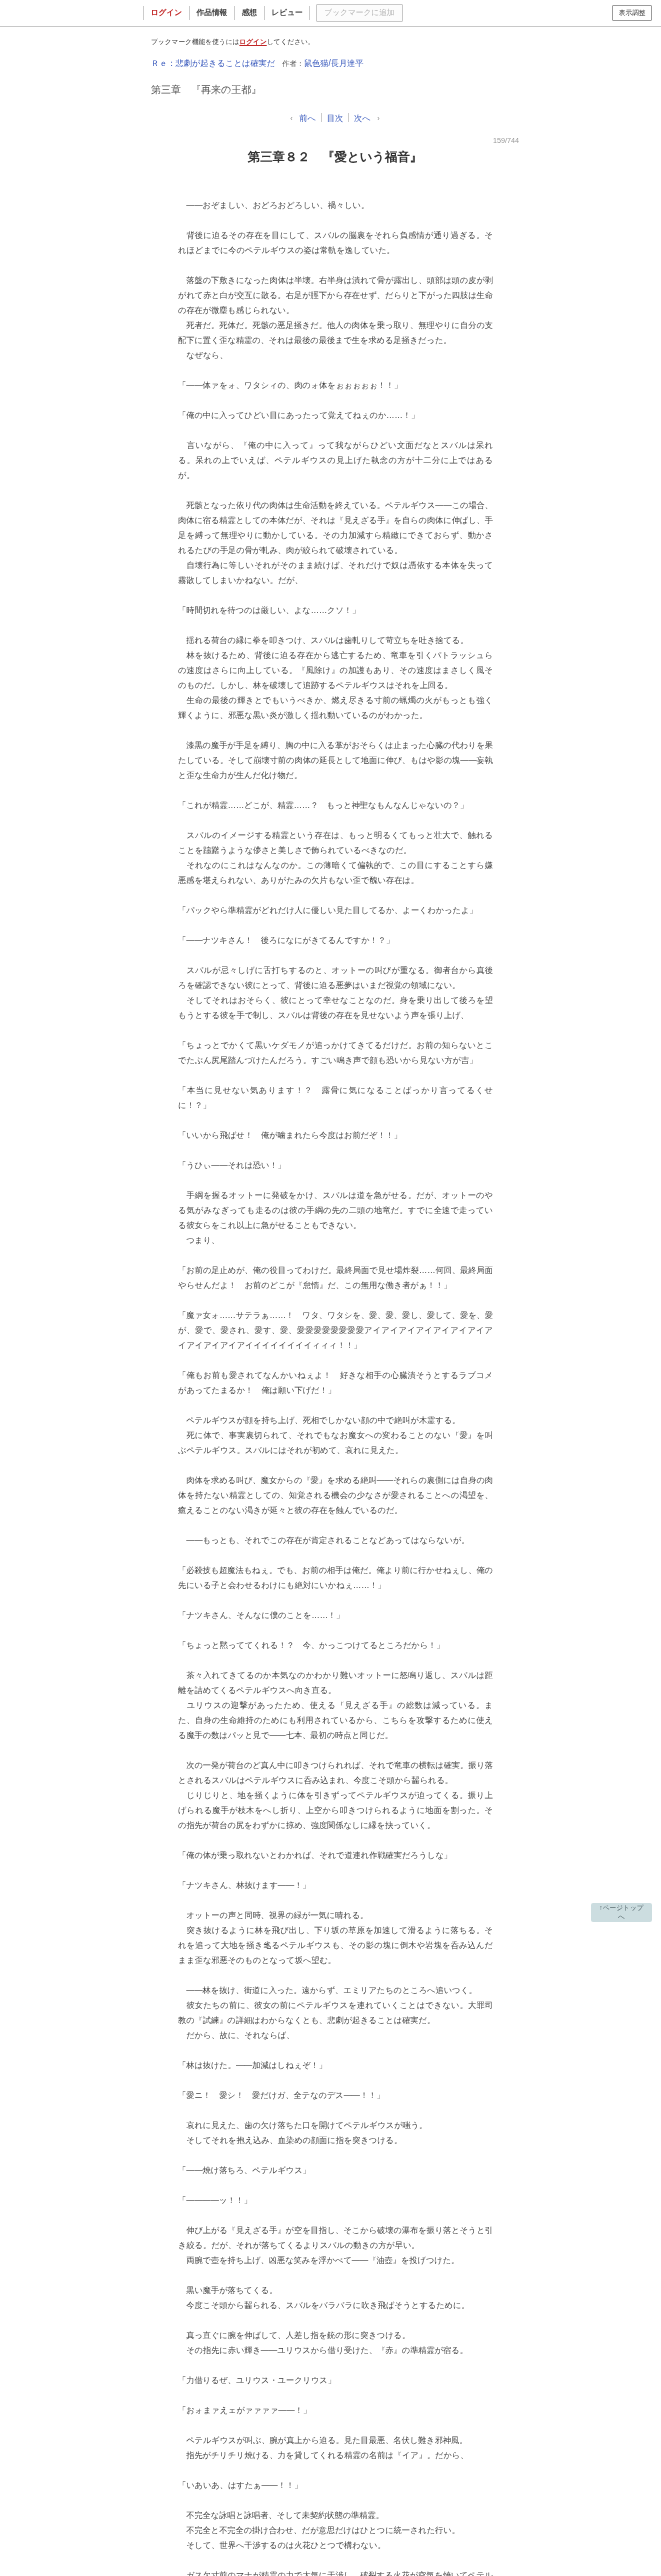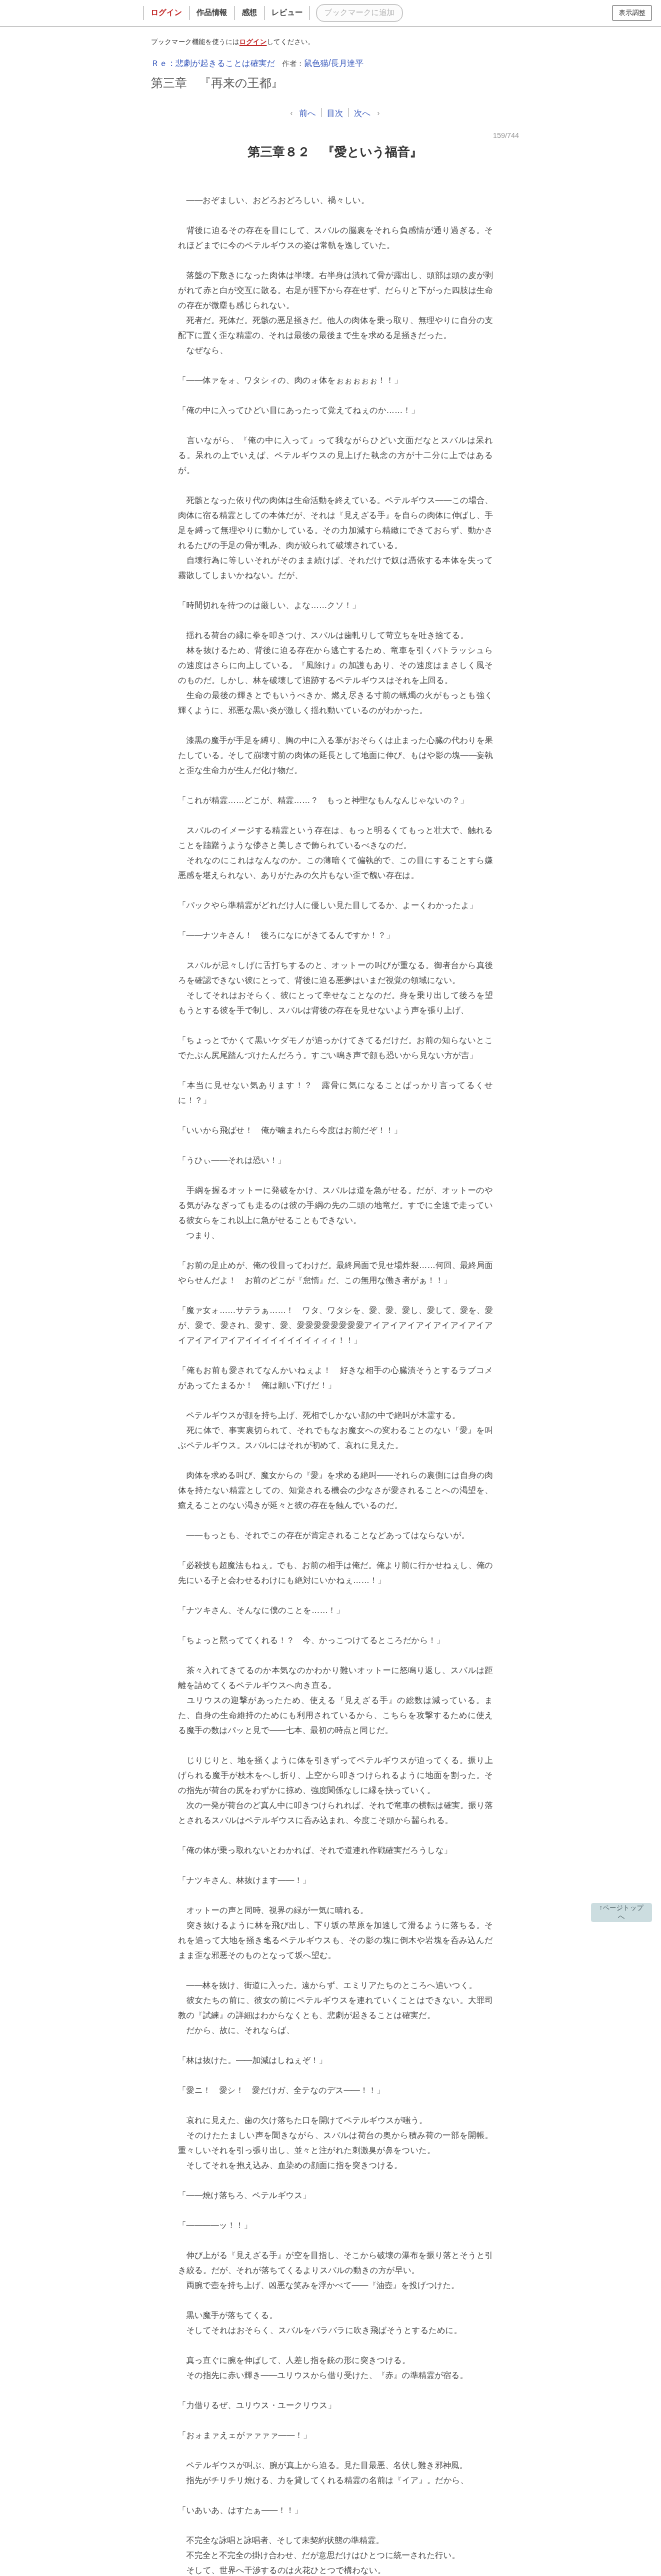--- a/index.html
+++ b/index.html
@@ -12,37 +12,37 @@
   .topbar{position:relative;height:26px;background:#fff;border-bottom:0.5px solid #c8c8c8;}
   .topnav{position:absolute;left:143px;top:0;height:26px;display:flex;align-items:center;}
   .topnav-item{
     display:inline-block;padding:0 6.7px;height:14.4px;line-height:14.4px;
     font-size:7.7px;font-weight:bold;color:#444;border-left:0.5px solid #ccc;cursor:pointer;
     text-decoration:none;
   }
   .topnav-item:last-of-type{border-right:0.5px solid #ccc;}
   .topnav-item.login{color:#c22626;}
   .bookmark-btn{
-    margin-left:5.7px;padding:2.6px 7.2px;border:0.5px solid #c8c8c8;border-radius:8px;
+    margin-left:5.7px;padding:2.6px 7.2px;border:0.5px solid #c8c8c8;border-radius:1px;
     background:#fcfcfc;color:#b2b2b2;font-size:7.7px;cursor:default;
   }
   .display-adjust-btn{
     position:absolute;right:9.8px;top:5.2px;padding:2.6px 5.7px;
     border:0.5px solid #9b9b9b;border-radius:1px;background:#fff;
     font-size:6.7px;color:#333;cursor:pointer;
   }
   
   .notice{margin:11.3px 0 0 151px;font-size:6.7px;color:#333;}
   .notice a{color:#c22626;font-weight:bold;text-decoration:underline;cursor:pointer;}
   
   .novel-head{margin:10.3px 0 0 151px;width:368px;}
   .novel-title-line{font-size:8.2px;line-height:1.4;}
   .novel-title-line a{color:#3355bb;text-decoration:none;cursor:pointer;}
   .author-label{color:#555;font-size:7.2px;}
-  .arc-title{font-size:12px;color:#555;margin-top:6px;}
+  .arc-title{font-size:10px;color:#555;margin-top:14px;}
   
   .pager{width:368px;margin:15.5px 0 0 151px;text-align:center;font-size:8.2px;}
   .pager .arrow{color:#888;font-size:7.2px;padding:0 1.5px;}
   .pager a{color:#3355bb;text-decoration:none;cursor:pointer;padding:0 5.2px;margin-top:32px;}
   .pager .vsep{display:inline-block;width:0.5px;height:8.2px;background:#ccc;vertical-align:-1px;}
   
   .page-indicator{width:368px;margin:12.4px 0 0 151px;text-align:right;font-size:7.2px;color:#999;}
   .episode-title{width:368px;margin:4.1px 0 0 151px;text-align:center;font-size:12.4px;font-weight:bold;color:#333;}
   
   .novel-body{
@@ -152,51 +152,50 @@
     <p>​</p>
     <p>「必殺技も超魔法もねぇ。でも、お前の相手は俺だ。俺より前に行かせねぇし、俺の先にいる子と会わせるわけにも絶対にいかねぇ……！」</p>
     <p>​</p>
     <p>「ナツキさん、そんなに僕のことを……！」</p>
     <p>​</p>
     <p>「ちょっと黙っててくれる！？　今、かっこつけてるところだから！」</p>
     <p>​</p>
     <p>　茶々入れてきてるのか本気なのかわかり難いオットーに怒鳴り返し、スバルは距離を詰めてくるペテルギウスへ向き直る。</p>
     <p>　ユリウスの迎撃があったため、使える『見えざる手』の総数は減っている。また、自身の生命維持のためにも利用されているから、こちらを攻撃するために使える魔手の数はパッと見で――七本、最初の時点と同じだ。</p>
     <p>​</p>
+    <p>　次の一発が荷台のど真ん中に叩きつけられれば、それで竜車の横転は確実。振り落とされるスバルはペテルギウスに呑み込まれ、今度こそ頭から齧られる。</p>
     <p>　じりじりと、地を掻くように体を引きずってペテルギウスが迫ってくる。振り上げられる魔手が枝木をへし折り、上空から叩きつけられるように地面を割った。その指先が荷台の尻をわずかに掠め、強度関係なしに縁を抉っていく。</p>
-    <p>　次の一発が荷台のど真ん中に叩きつけられれば、それで竜車の横転は確実。振り落とされるスバルはペテルギウスに呑み込まれ、今度こそ頭から齧られる。</p>
     <p>​</p>
     <p>「俺の体が乗っ取れないとわかれば、それで道連れ作戦確実だろうしな」</p>
     <p>​</p>
     <p>「ナツキさん、林抜けます――！」</p>
     <p>​</p>
     <p>　オットーの声と同時、視界の緑が一気に晴れる。</p>
     <p>　突き抜けるように林を飛び出し、下り坂の草原を加速して滑るように落ちる。それを追って大地を掻き毟るペテルギウスも、その影の塊に倒木や岩塊を呑み込んだまま歪な邪悪そのものとなって坂へ望む。</p>
     <p>​</p>
     <p>　――林を抜け、街道に入った。遠からず、エミリアたちのところへ追いつく。</p>
     <p>　彼女たちの前に、彼女の前にペテルギウスを連れていくことはできない。大罪司教の『試練』の詳細はわからなくとも、悲劇が起きることは確実だ。</p>
     <p>　だから、故に、それならば、</p>
     <p>​</p>
     <p>「林は抜けた。――加減はしねぇぞ！」</p>
     <p>​</p>
     <p>「愛ニ！　愛シ！　愛だけガ、全テなのデス――！！」</p>
     <p>​</p>
     <p>　哀れに見えた、歯の欠け落ちた口を開けてペテルギウスが嗤う。</p>
-    <p>　そのけたたましい声を聞きながら、スバルは荷台の奥から積み荷の一部を開帳。重々しいそれを引っ張り出し、並々と注がれた刺激臭が鼻をついた。</p>
     <p>　そしてそれを抱え込み、血染めの顔面に指を突きつける。</p>
     <p>​</p>
     <p>「――焼け落ちろ、ペテルギウス」</p>
     <p>​</p>
     <p>「――――ッ！！」</p>
     <p>​</p>
     <p>　伸び上がる『見えざる手』が空を目指し、そこから破壊の瀑布を振り落とそうと引き絞る。だが、それが落ちてくるよりスバルの動きの方が早い。</p>
     <p>　両腕で壺を持ち上げ、凶悪な笑みを浮かべて――『油壺』を投げつけた。</p>
     <p>​</p>
     <p>　黒い魔手が落ちてくる。</p>
-    <p>　そしてそれはおそらく、スバルをバラバラに吹き飛ばそうとするために。</p>
+    <p>　今度こそ頭から齧られる、スバルをバラバラに吹き飛ばそうとするために。</p>
     <p>​</p>
     <p>　真っ直ぐに腕を伸ばして、人差し指を銃の形に突きつける。</p>
     <p>　その指先に赤い輝き――ユリウスから借り受けた、『赤』の準精霊が宿る。</p>
     <p>​</p>
     <p>「力借りるぜ、ユリウス・ユークリウス」</p>
     <p>​</p>
     <p>「おォまァえェがァァァァ――！」</p>
     <p>​</p>
     <p>　ペテルギウスが叫ぶ、腕が真上から迫る。見た目最悪、名伏し難き邪神風。</p>
     <p>　指先がチリチリ焼ける、力を貸してくれる精霊の名前は『イア』。だから、</p>

